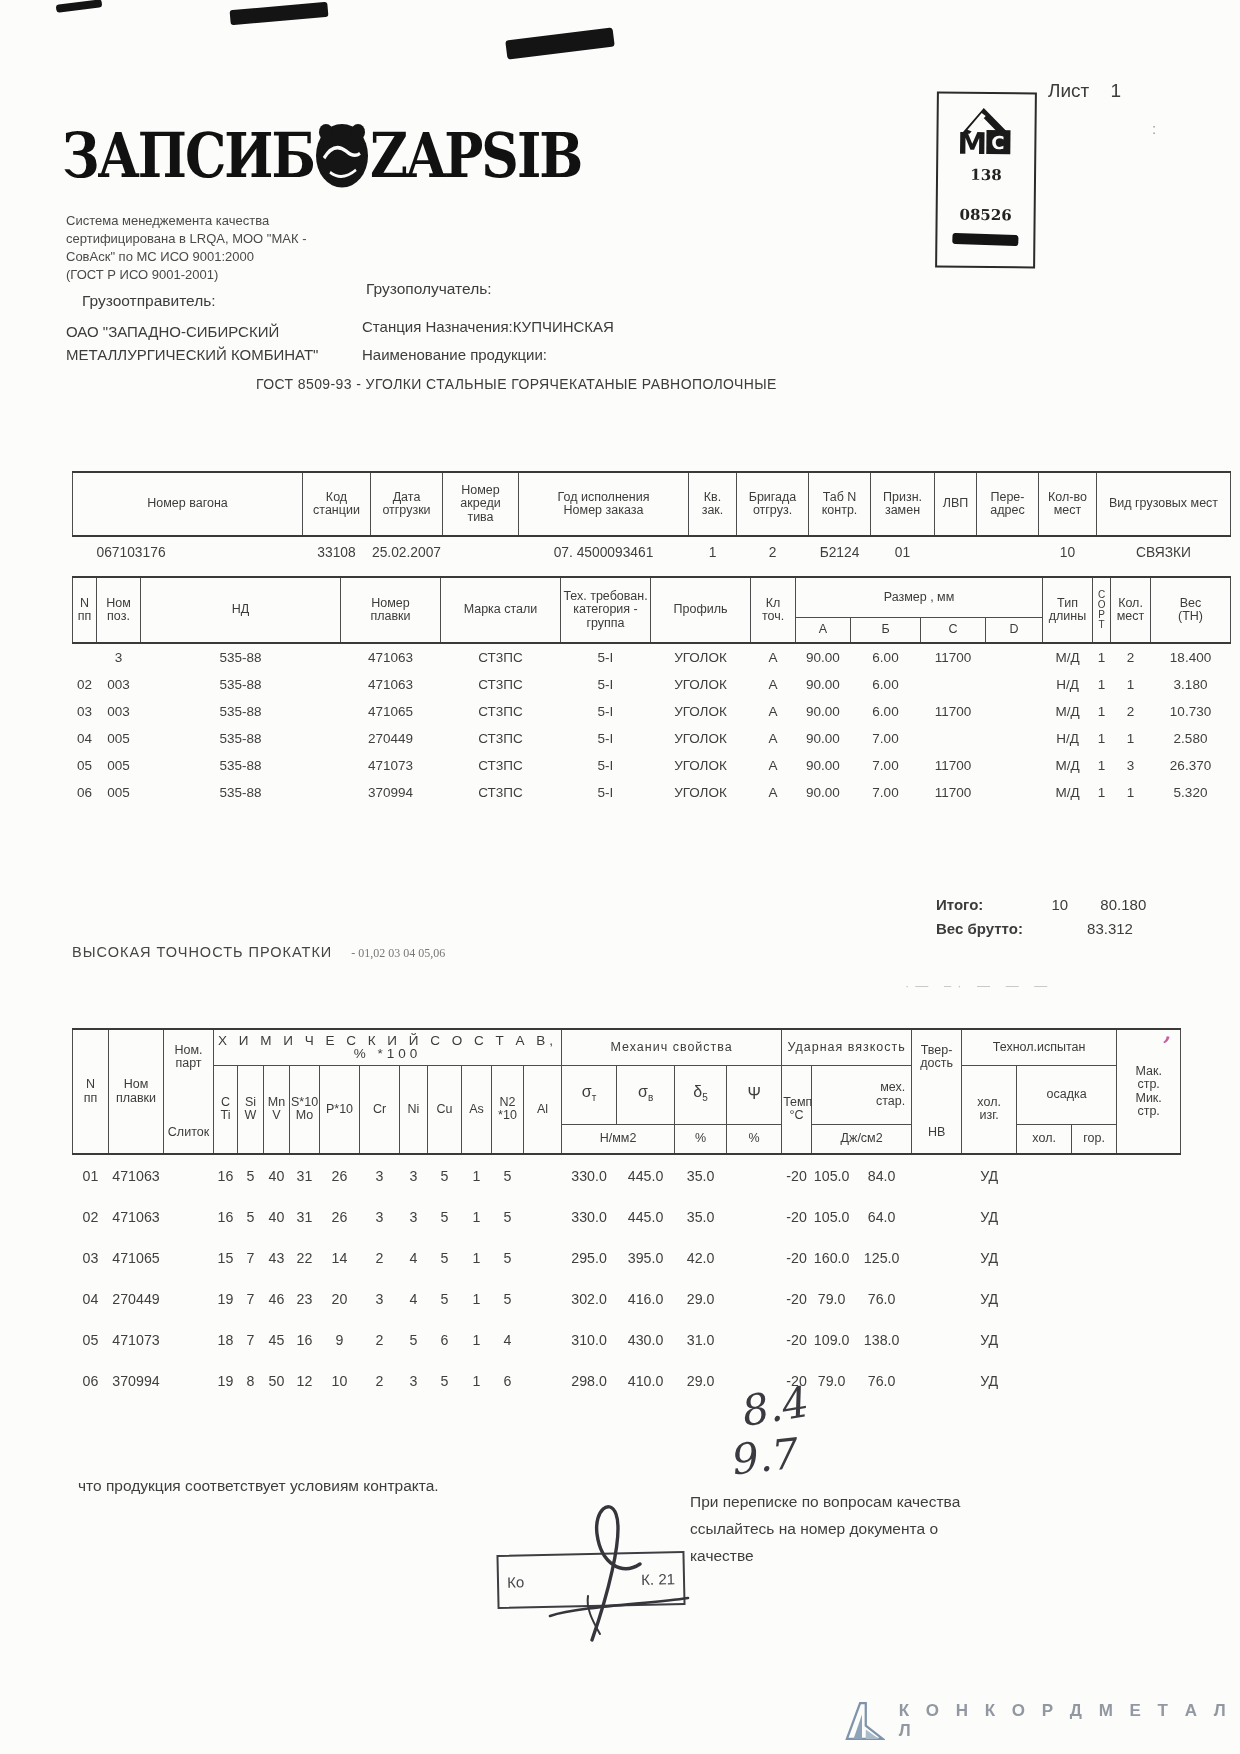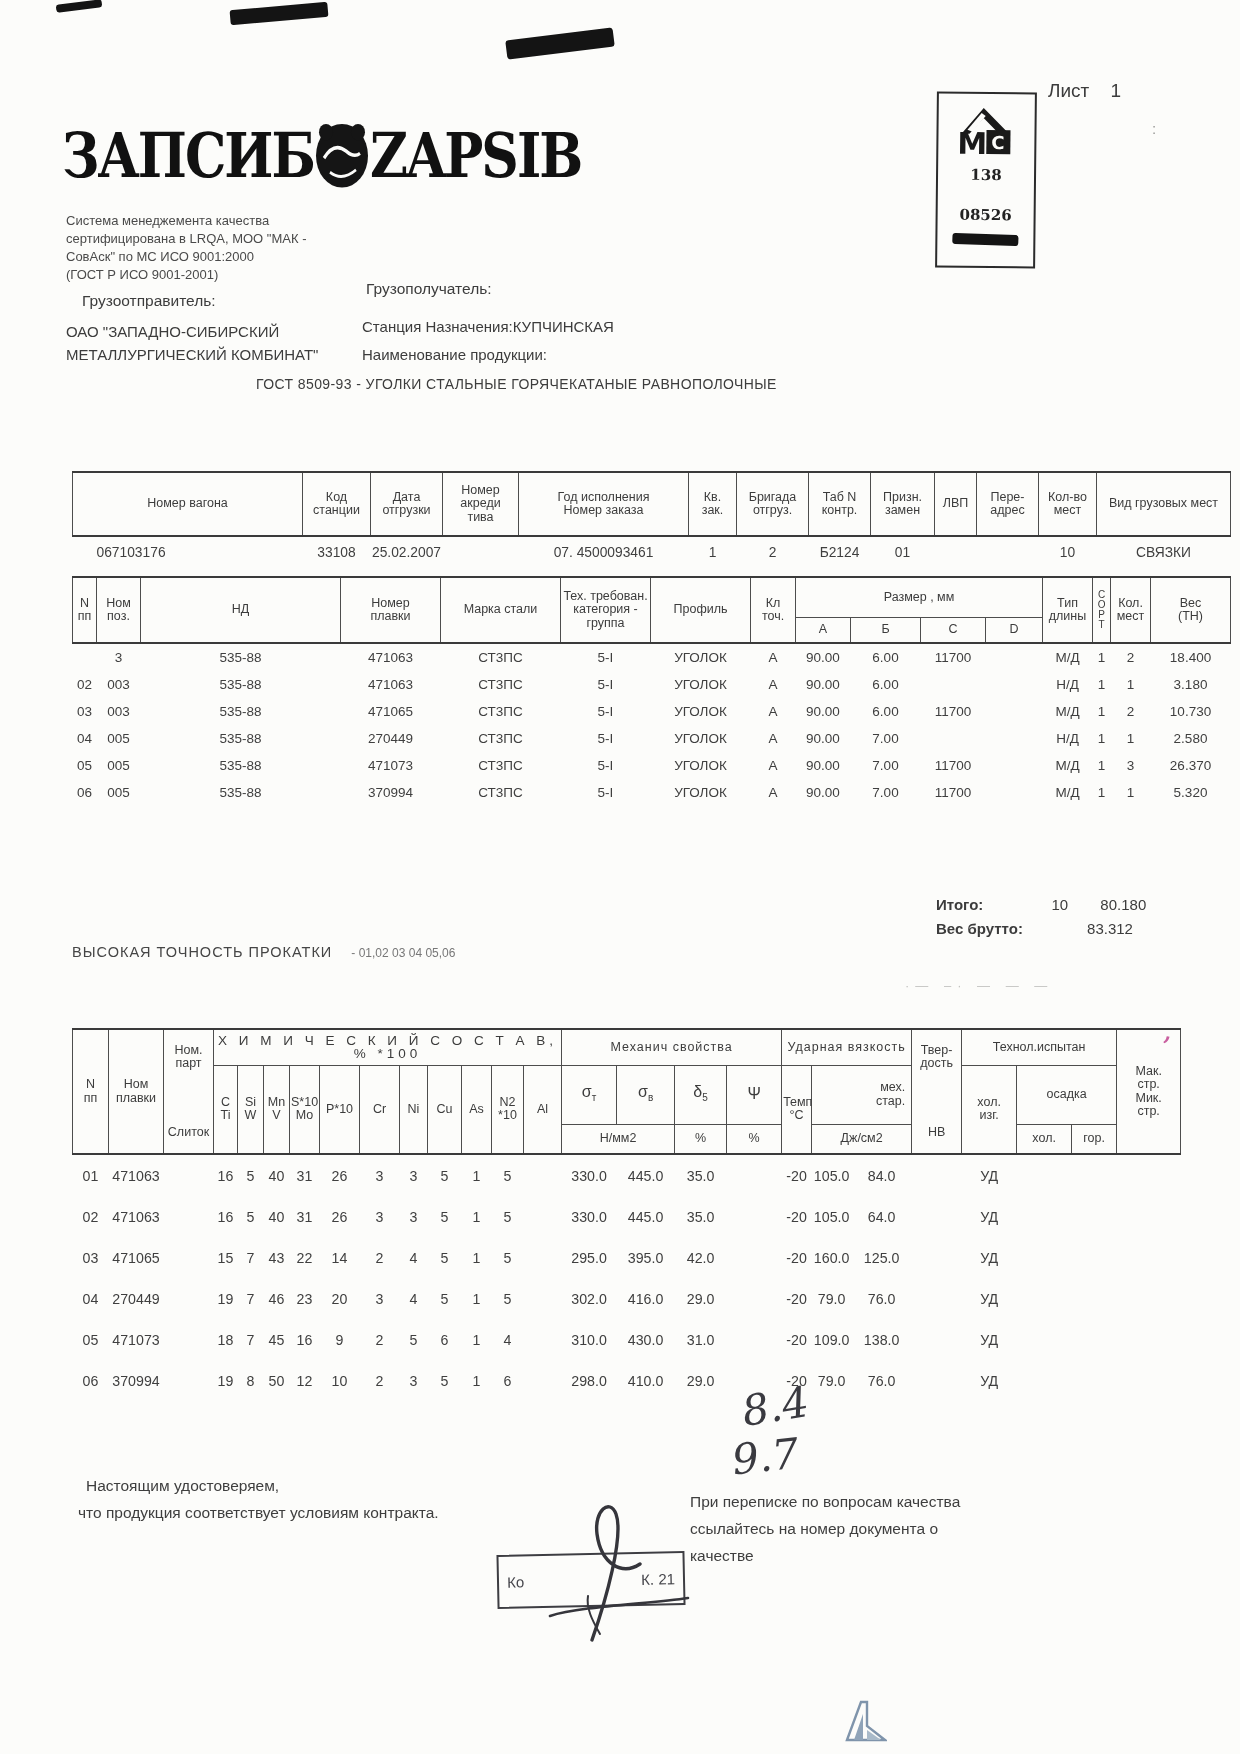--- a/index.html
+++ b/index.html
@@ -30,21 +30,21 @@
   .grp{letter-spacing:1px;}
   .chemtitle{letter-spacing:4px;font-size:13.5px;}
   .split{padding:0;}
   .split .cellflex{display:flex;flex-direction:column;justify-content:space-between;height:100%;min-height:96px;align-items:center;white-space:pre-line;}
   .sym{font-size:16px;}
   .sub{font-size:10px;vertical-align:sub;}
   
   .totline{font-size:15px;}
   .totlabel{font-weight:bold;}
   .precision{font-size:14.5px;letter-spacing:1px;color:#454545;}
-  .precision .suffix{font-size:12px;color:#777;letter-spacing:0;}
+  .precision .suffix{font-size:12px;color:#777;letter-spacing:0;font-family:Liberation Serif, serif;}
   
   .hand{font-family:"DejaVu Serif","Liberation Serif",serif;font-style:italic;color:#3a3a40;}
   
   .foot{font-size:15.5px;line-height:27px;color:#3e3e3e;}
   .stampbox{border:2.5px solid #3d3d42;width:168px;height:50px;transform:rotate(-1.2deg);
             display:flex;justify-content:space-between;align-items:center;padding:0 8px;
             font-size:15px;color:#46464c;}
   
   .brand{display:flex;align-items:center;gap:14px;}
   .brandname{font-size:17px;font-weight:bold;letter-spacing:6px;color:#9298a1;}
@@ -619,21 +619,20 @@
             <td></td>
           </tr>
         </tbody>
     </table>
   </div>
 
   <div class="abs hand" style="left:742px;top:1382px;font-size:42px;transform:rotate(-9deg);">8.4</div>
   <div class="abs hand" style="left:732px;top:1432px;font-size:42px;transform:rotate(-6deg);">9.7</div>
 
   <div class="abs foot" style="left:86px;top:1472px;">
-    <div>Настоящим удостоверяем,</div>
     <div style="margin-left:-8px;">что продукция соответствует условиям контракта.</div>
   </div>
   <div class="abs foot" style="left:690px;top:1488px;">
     <div>При переписке по вопросам качества</div>
     <div>ссылайтесь на номер документа о</div>
     <div>качестве</div>
   </div>
 
   <div class="abs stampbox" style="left:497px;top:1553px;">
     <span>Ко</span>
@@ -644,15 +643,16 @@
     <path d="M20 128 C 50 118, 120 116, 158 110" stroke="#35353b" stroke-width="2.6" fill="none" stroke-linecap="round"></path>
     <path d="M70 146 C 62 132, 56 120, 58 108" stroke="#35353b" stroke-width="2" fill="none" stroke-linecap="round"></path>
   </svg>
 
   <div class="abs brand" style="left:845px;top:1700px;">
     <svg width="42" height="42" viewBox="0 0 42 42">
       <polygon points="2,40 16,2 22,2 22,26 40,40" fill="none" stroke="#7f94ab" stroke-width="2.4"></polygon>
       <polygon points="9,40 18,14 18,40" fill="#8fa3b8"></polygon>
       <polygon points="22,30 36,40 22,40" fill="#a9bac9"></polygon>
     </svg>
+    <span class="brandname">К О Н К О Р Д М Е Т А Л Л</span>
   </div>
 
 </div>
 
 </body></html>

